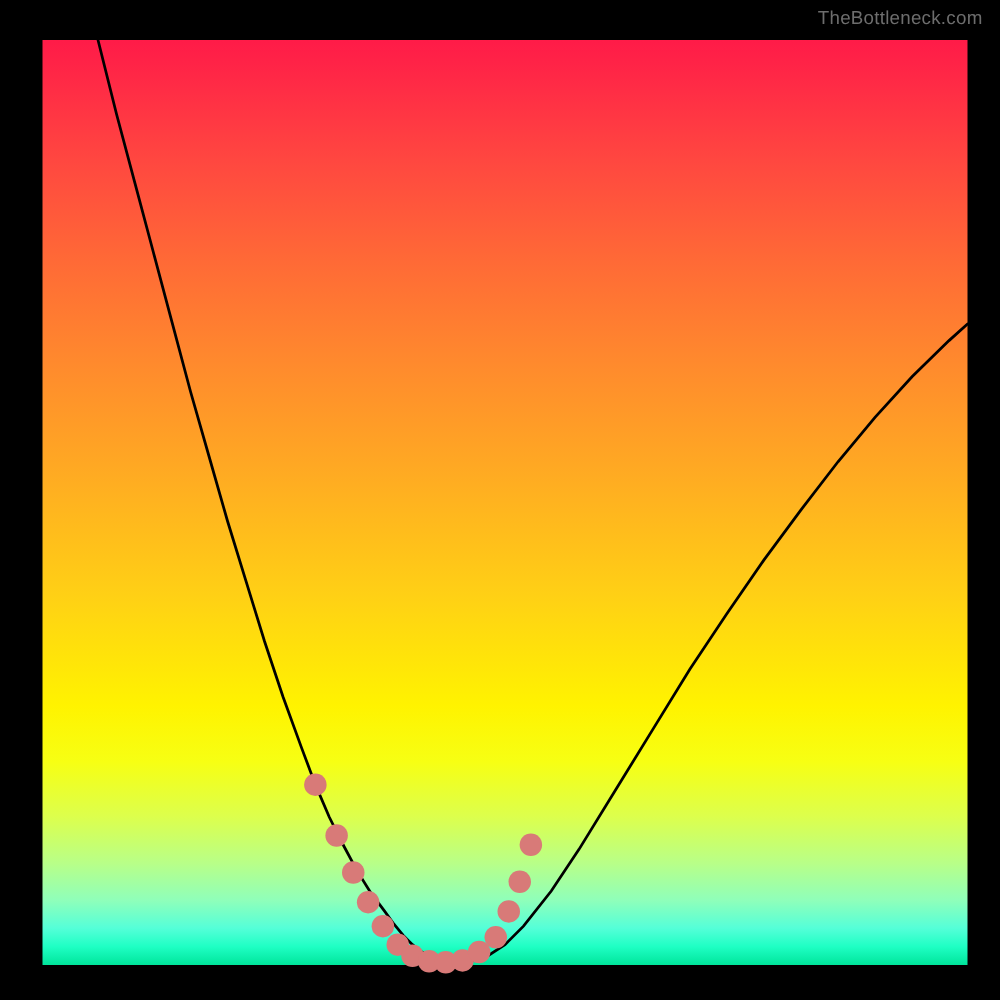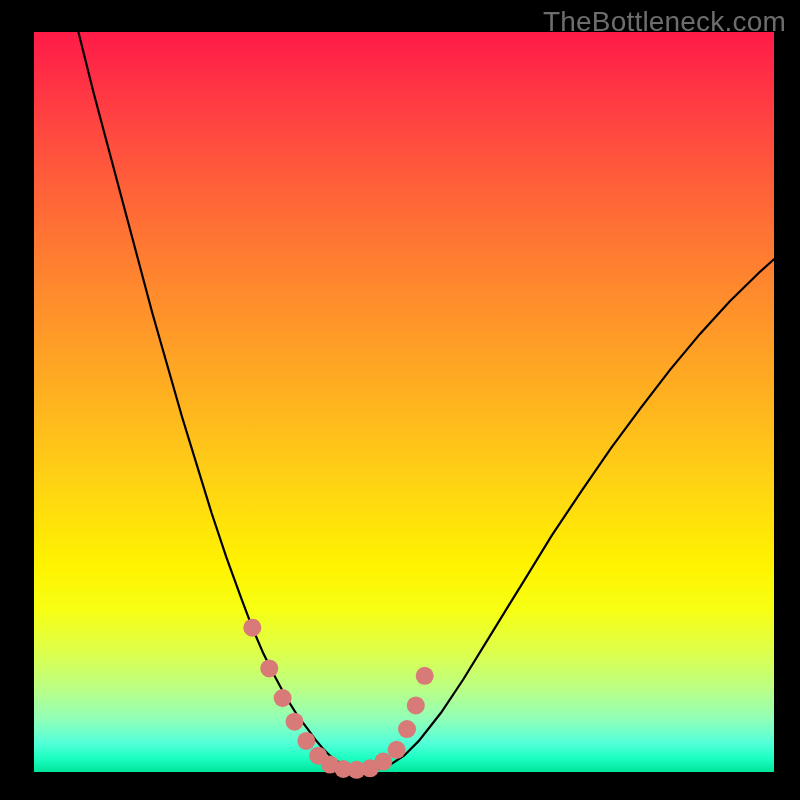--- a/index.html
+++ b/index.html
@@ -41,21 +41,21 @@
       #55ffd8 96%,
       #1fffc4 98%,
       #00e59b 100%
     );
   }
   .watermark {
     position: absolute;
     top: 6px;
     right: 14px;
     color: #6d6d6d;
-    font-size: 28px;
+    font-size: 15px;
     font-weight: 500;
     letter-spacing: 0.2px;
     user-select: none;
   }
   svg.curve {
     position: absolute;
     left: 0;
     top: 0;
     width: 740px;
     height: 740px;

